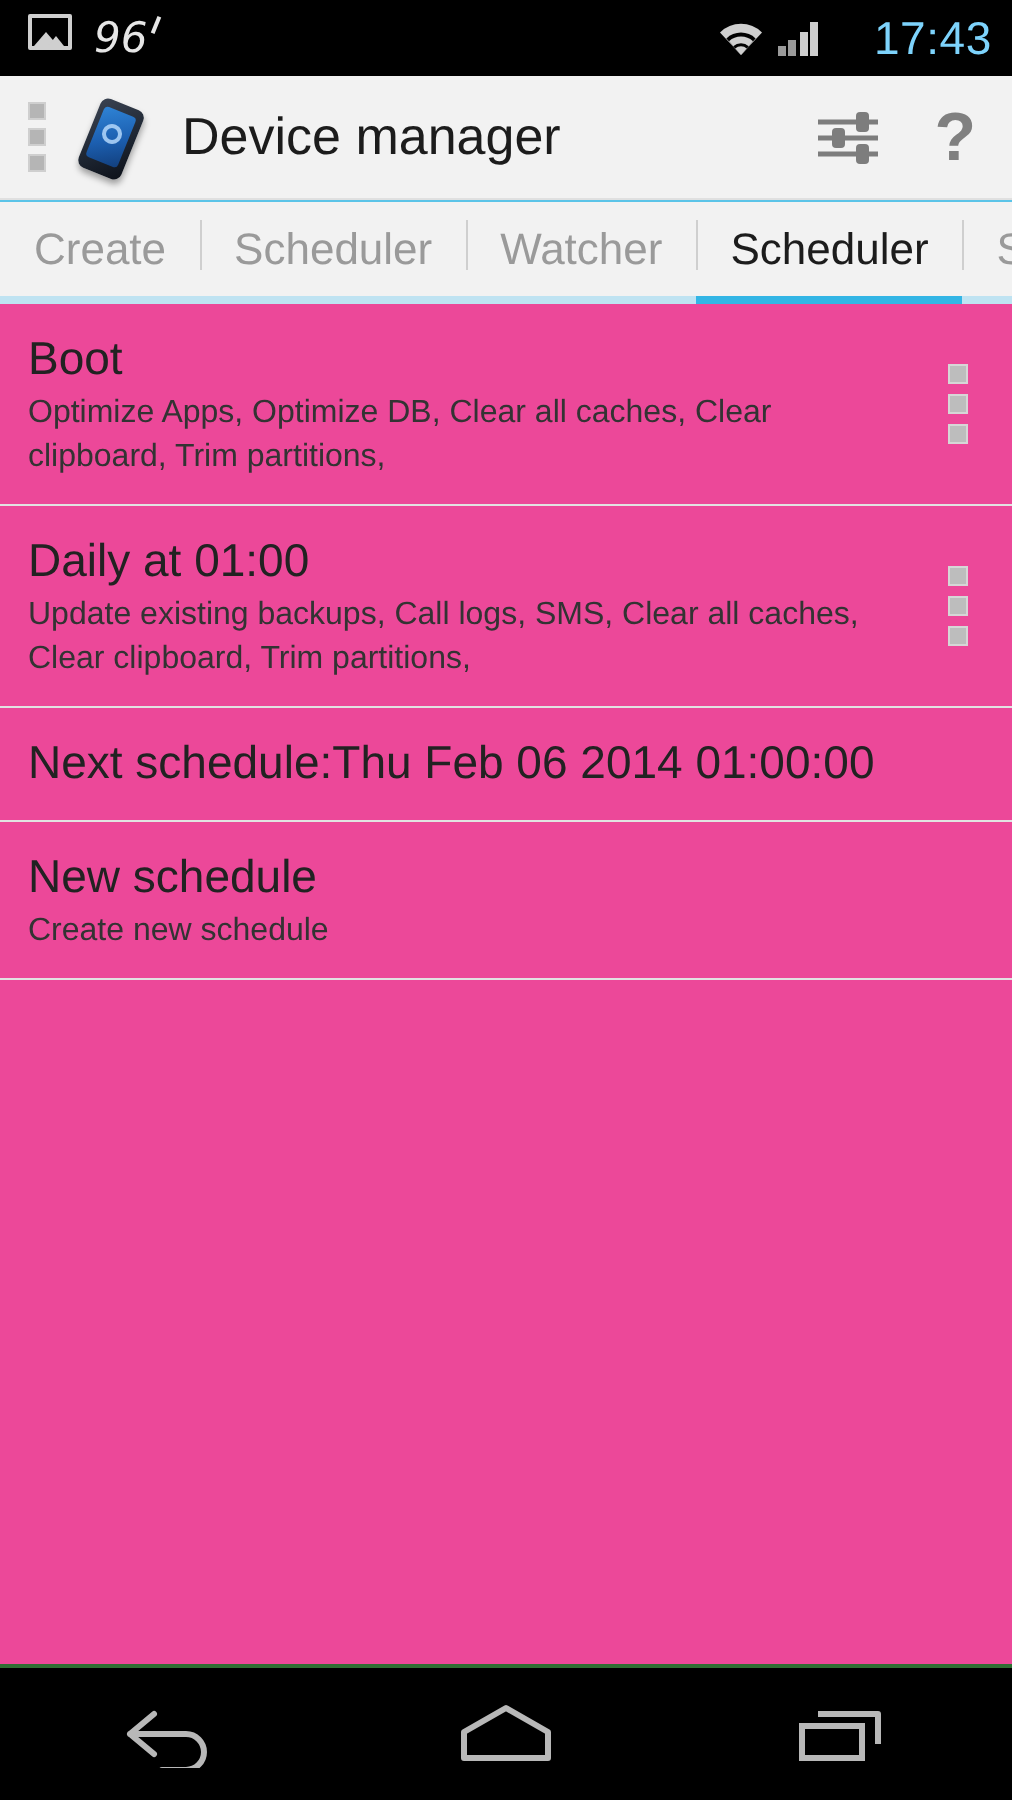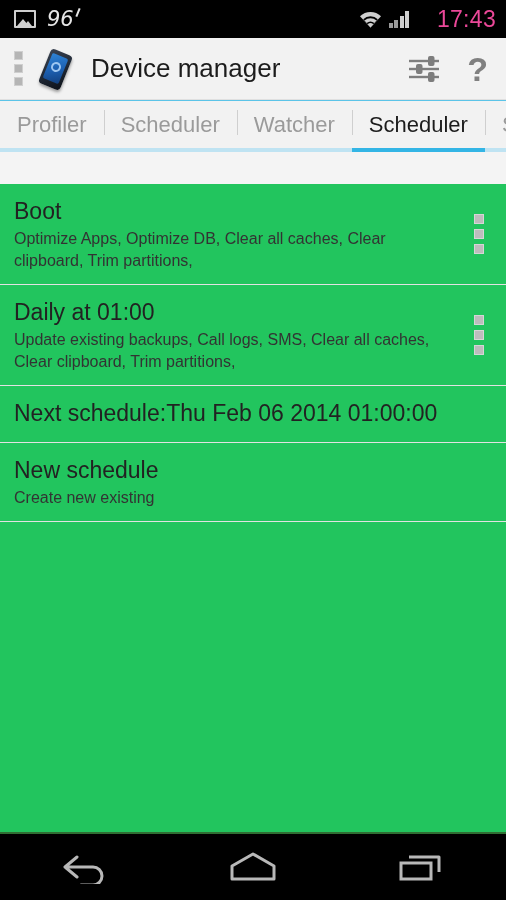--- a/index.html
+++ b/index.html
@@ -10,21 +10,21 @@
     overflow:hidden;
   }
   .phone { position:relative; width:506px; height:900px; display:flex; flex-direction:column; }
 
   
   .statusbar {
     height:38px; background:#000; color:#dedede;
     display:flex; align-items:center; padding:0 10px 0 14px;
     flex:0 0 38px;
   }
-  .sb-left { display:flex; align-items:center; gap:11px; }
+  .sb-left { display:flex; align-items:flex-start; gap:11px; }
   .sb-right { margin-left:auto; display:flex; align-items:center; gap:7px; }
   .gallery-icon {
     width:22px; height:18px; border:2px solid #cfcfcf; border-radius:1px;
     position:relative; overflow:hidden; background:#000;
   }
   .gallery-icon::before {
     content:""; position:absolute; left:1px; bottom:0;
     width:0; height:0;
     border-left:6px solid transparent; border-right:6px solid transparent;
     border-bottom:7px solid #cfcfcf;
@@ -46,21 +46,21 @@
     transform:rotate(22deg);
   }
   .wifi-icon { width:23px; height:17px; position:relative; }
   .wifi-icon svg { display:block; }
   .signal-icon { width:21px; height:17px; display:flex; align-items:flex-end; gap:1.5px; }
   .signal-icon i { display:block; width:4px; background:#9a9a9a; }
   .signal-icon i:nth-child(1){ height:5px; }
   .signal-icon i:nth-child(2){ height:8px; }
   .signal-icon i:nth-child(3){ height:12px; background:#cfcfcf; }
   .signal-icon i:nth-child(4){ height:17px; background:#cfcfcf; }
-  .sb-time { font-size:23px; color:#ec4899; letter-spacing:0.3px; margin-left:20px; }
+  .sb-time { font-size:23px; color:#7dd3fc; letter-spacing:0.3px; margin-left:20px; }
 
   
   .actionbar {
     flex:0 0 62px; height:62px; background:#f2f2f2;
     display:flex; align-items:center; padding:0 14px 0 8px;
     border-bottom:1px solid #e0e0e0;
   }
   .dots-vert { display:flex; flex-direction:column; gap:4px; padding:8px 6px; cursor:pointer; }
   .dots-vert span { display:block; width:9px; height:9px; background:#b5b5b5; border:1px solid #cfcfcf; }
   .app-icon {
@@ -109,21 +109,21 @@
     font-size:22px; color:#9a9a9a; cursor:pointer;
     border-bottom:4px solid #bfe3f2;
   }
   .tab + .tab::before {
     content:""; position:absolute; left:0; top:9px; bottom:13px;
     width:1px; background:#cfcfcf;
   }
   .tab.active { color:#1c1c1c; border-bottom-color:#33b5e5; }
 
   
-  .list { flex:1 1 auto; background:#22c55e; overflow:hidden;margin-top:32px; }
+  .list { flex:1 1 auto; background:#ec4899; overflow:hidden; }
   .row {
     position:relative; display:flex; align-items:center;
     padding:12px 14px 13px 14px;
     border-bottom:1px solid #e2e2e2;
   }
   .row .texts { flex:1 1 auto; min-width:0; padding-right:40px; }
   .row.plain .texts { padding-right:0; }
   .row-title { font-size:23px; color:#222; line-height:1.32; }
   .row-sub {
     font-size:16px; color:#333; line-height:1.33; margin-top:2px;
@@ -198,21 +198,21 @@
           <rect x="21" y="2" width="6.5" height="10" rx="2" fill="#7d7d7d"></rect>
           <rect x="9" y="10" width="6.5" height="10" rx="2" fill="#7d7d7d"></rect>
           <rect x="21" y="18" width="6.5" height="10" rx="2" fill="#7d7d7d"></rect>
         </svg>
       </div>
       <div class="help-icon">?</div>
     </div>
   </div>
 
   <div class="tabbar">
-    <div class="tab">Profiler</div>
+    <div class="tab">Create</div>
     <div class="tab">Scheduler</div>
     <div class="tab">Watcher</div>
     <div class="tab active">Scheduler</div>
     <div class="tab">Stats</div>
   </div>
 
   <div class="list">
 
     <div class="row">
       <div class="texts">
@@ -240,21 +240,21 @@
 
     <div class="row plain">
       <div class="texts">
         <div class="row-single">Next schedule:Thu Feb 06 2014 01:00:00</div>
       </div>
     </div>
 
     <div class="row plain">
       <div class="texts">
         <div class="row-title">New schedule</div>
-        <div class="row-sub">Create new existing</div>
+        <div class="row-sub">Create new schedule</div>
       </div>
     </div>
 
   </div>
 
   <div class="navbar">
     <div class="nav-btn">
       <svg width="62" height="34" viewBox="0 0 62 34">
         <path d="M12 17 L24 7 M12 17 L24 27 M12 17 H40 a9 9 0 0 1 0 18 H28" stroke="#b8b8b8" stroke-width="3" fill="none" stroke-linecap="round" stroke-linejoin="round"></path>
       </svg>

